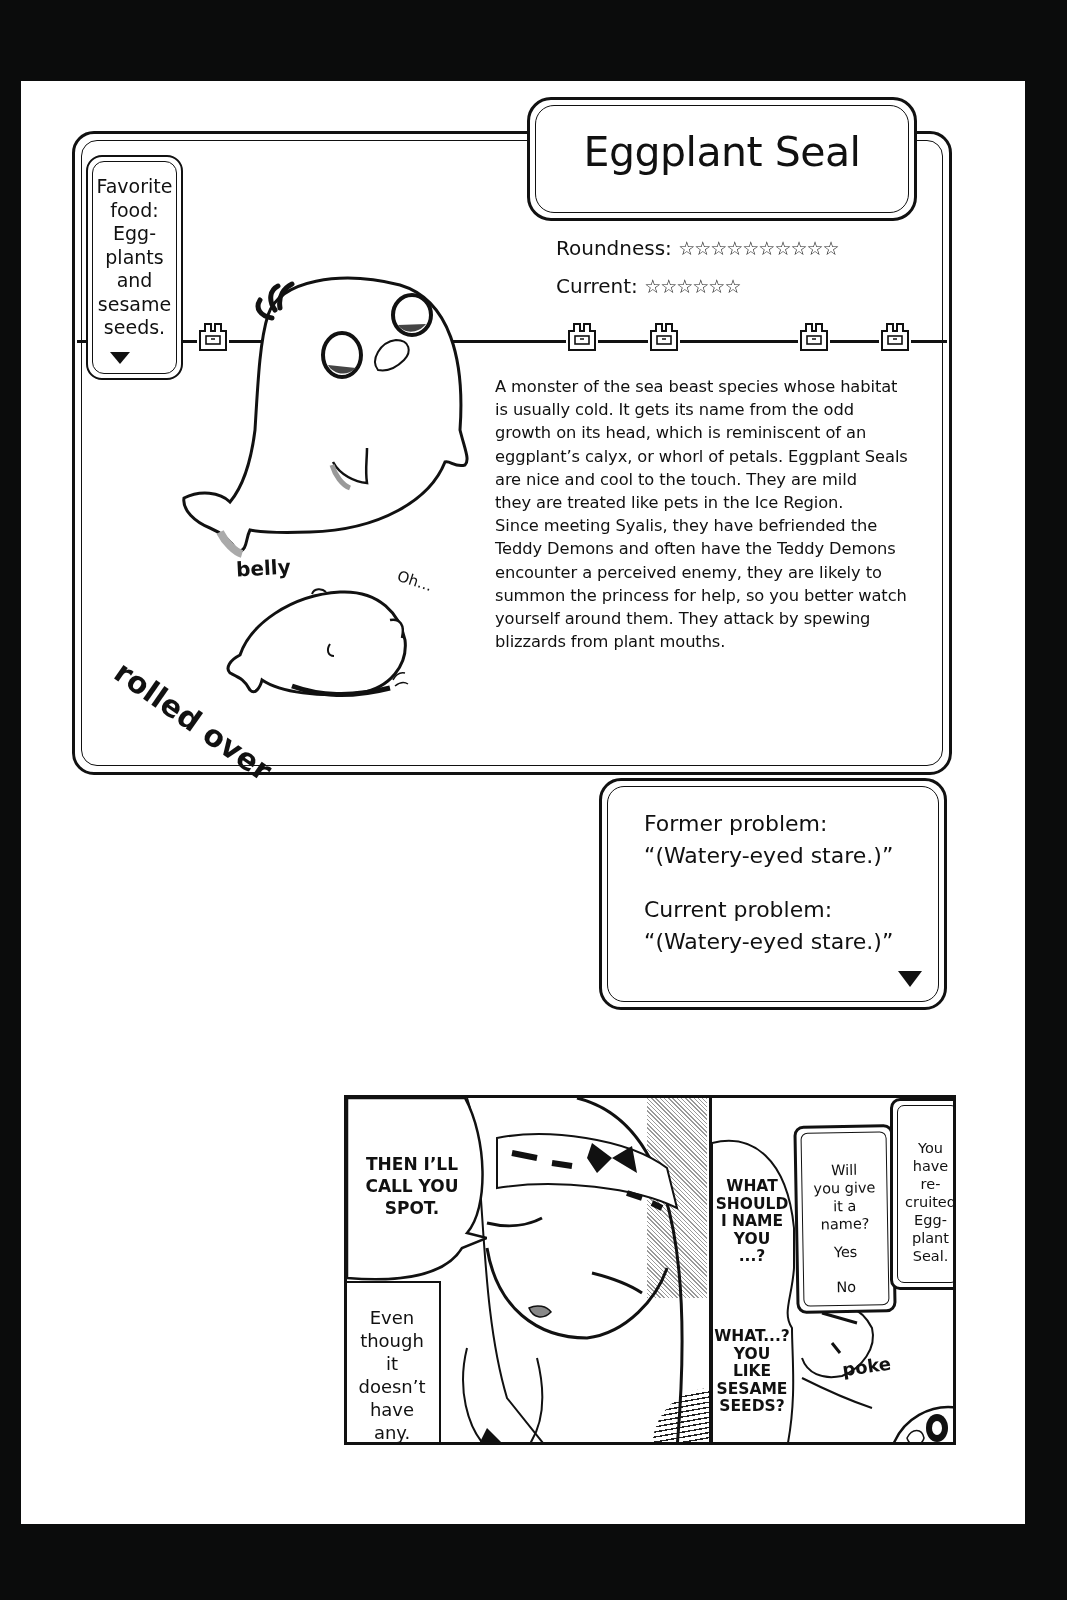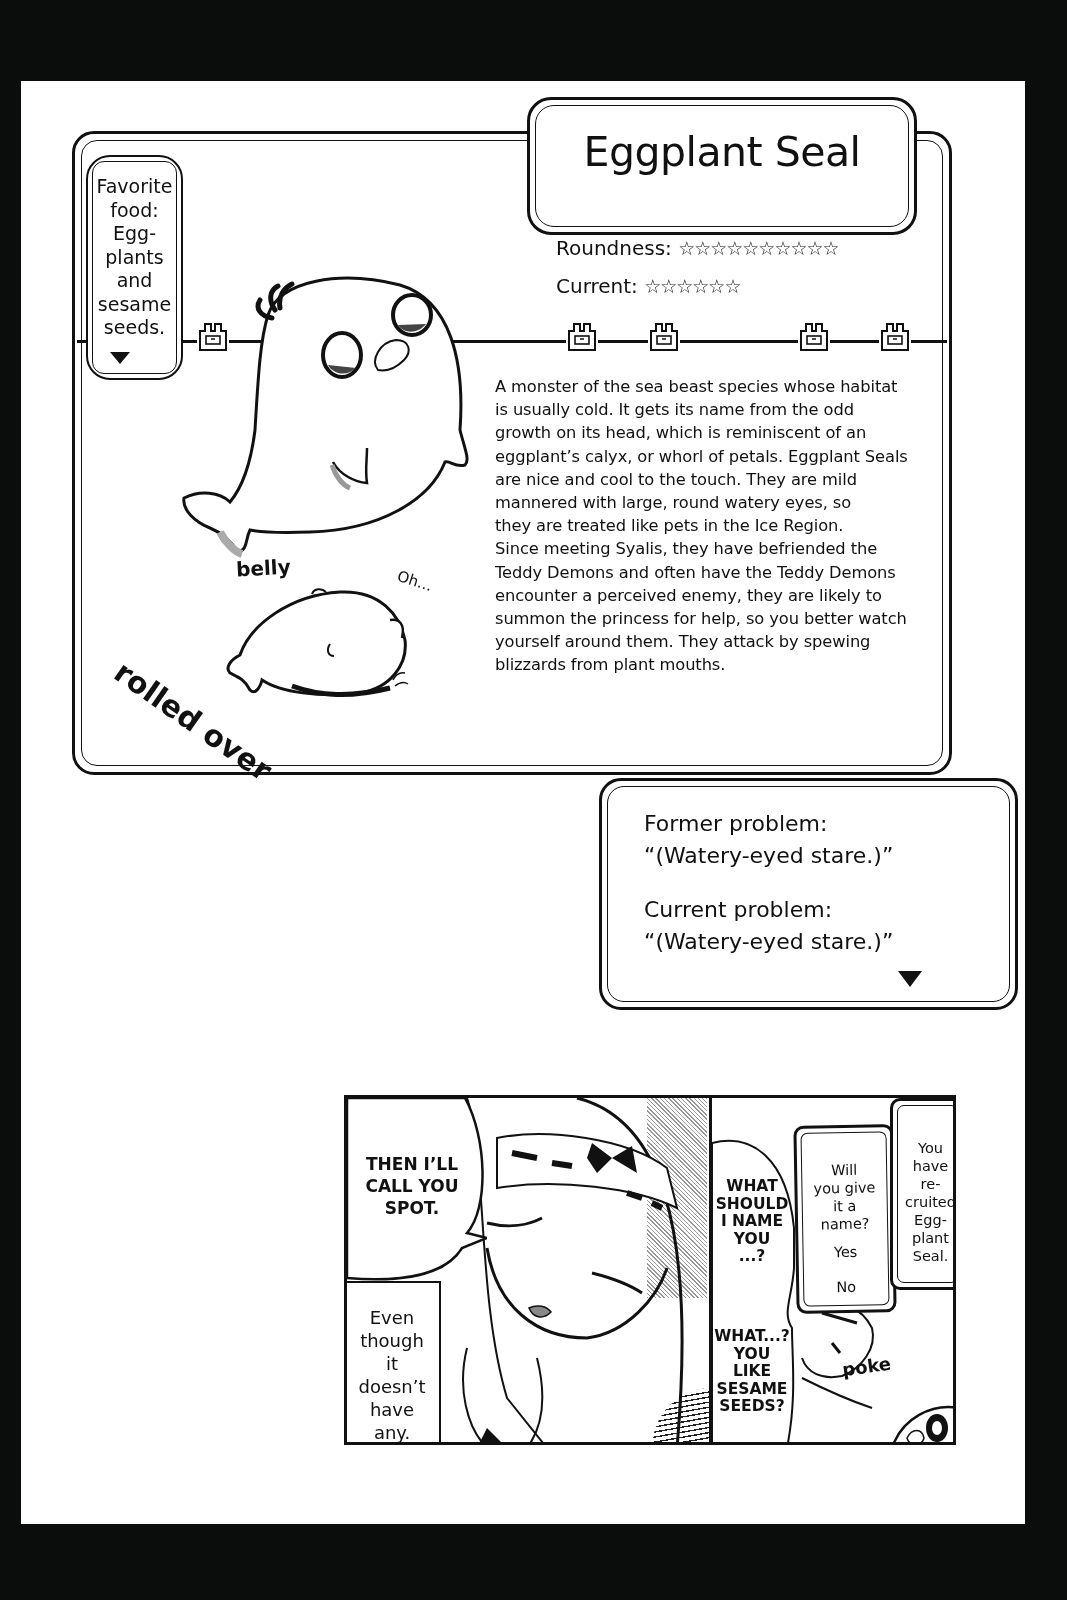--- a/index.html
+++ b/index.html
@@ -6,48 +6,48 @@
   body { width:1067px; height:1600px; background:#0b0c0c; position:relative; overflow:hidden;
          font-family:"DejaVu Sans", "Liberation Sans", sans-serif; color:#111; }
   .page { position:absolute; left:21px; top:81px; width:1004px; height:1443px; background:#fff; }
 
   
   .status-window { position:absolute; left:72px; top:131px; width:880px; height:644px;
     border:3px solid #111; border-radius:22px; box-sizing:border-box; }
   .status-window::after { content:""; position:absolute; left:6px; top:6px; right:6px; bottom:6px;
     border:1.5px solid #111; border-radius:16px; }
 
-  .name-plate { position:absolute; left:527px; top:97px; width:390px; height:138px; background:#fff;
+  .name-plate { position:absolute; left:527px; top:97px; width:390px; height:124px; background:#fff;
     border:3px solid #111; border-radius:24px; box-sizing:border-box; z-index:3; }
   .name-plate::after { content:""; position:absolute; left:5px; top:5px; right:5px; bottom:5px;
     border:1.5px solid #111; border-radius:19px; }
   .name-title { position:absolute; left:0; right:0; top:28px; text-align:center; font-size:41px;
     font-family:"DejaVu Sans", sans-serif; letter-spacing:-0.5px; }
 
   .stat-row { position:absolute; left:556px; font-size:20px; z-index:3; white-space:nowrap; }
   .stat-row .stars { letter-spacing:-1px; font-size:19px; }
 
   .food-box { position:absolute; left:86px; top:155px; width:97px; height:225px; background:#fff;
-    border:2.5px solid #111; border-radius:24px; box-sizing:border-box; z-index:3; }
+    border:2.5px solid #111; border-radius:16px; box-sizing:border-box; z-index:3; }
   .food-box::after { content:""; position:absolute; left:4px; top:4px; right:4px; bottom:4px;
     border:1.2px solid #111; border-radius:12px; }
   .food-text { position:absolute; left:0; right:0; top:18px; text-align:center; font-size:19px; line-height:23.5px; }
   .tri-down { position:absolute; width:0; height:0; border-left:10px solid transparent;
     border-right:10px solid transparent; border-top:12px solid #111; }
 
   .divider-line { position:absolute; left:77px; top:340px; width:870px; height:2.5px; background:#111; z-index:1; }
   .castle { position:absolute; top:320px; width:32px; height:32px; z-index:2; background:#fff; }
 
   .description { position:absolute; left:495px; top:375px; width:420px; font-size:16.3px; line-height:23.2px;
     letter-spacing:-0.1px; z-index:3; }
 
   .sfx { position:absolute; font-family:"DejaVu Sans", sans-serif; font-weight:bold; z-index:3; }
 
   
-  .problem-box { position:absolute; left:599px; top:778px; width:419px; height:232px;
+  .problem-box { position:absolute; left:599px; top:778px; width:348px; height:232px;
     border:3px solid #111; border-radius:22px; box-sizing:border-box; }
   .problem-box::after { content:""; position:absolute; left:5px; top:5px; right:5px; bottom:5px;
     border:1.5px solid #111; border-radius:17px; }
   .problem-text { position:absolute; left:42px; font-size:22px; line-height:30px; }
 
   
   .panel { position:absolute; border:3.5px solid #111; box-sizing:border-box; overflow:hidden; background:#fff; }
   .bubble { position:absolute; text-align:center; font-weight:bold; font-size:17px; line-height:22px; }
   .narr { position:absolute; text-align:center; font-size:17px; line-height:23px; }
   .win { position:absolute; border:3px solid #111; border-radius:10px; background:#fff; box-sizing:border-box; }
@@ -141,21 +141,20 @@
 <div class="sfx" style="left:236px; top:556px; font-size:20px; transform:rotate(-3deg)">belly</div>
 <div class="sfx" style="left:397px; top:572px; font-size:15px; font-weight:normal; transform:rotate(18deg)">Oh...</div>
 <div class="sfx" style="left:128px; top:654px; font-size:30px; transform:rotate(35deg); transform-origin:left top">rolled over</div>
 
 <div class="description">
   <div>A monster of the sea beast species whose habitat</div>
   <div>is usually cold. It gets its name from the odd</div>
   <div>growth on its head, which is reminiscent of an</div>
   <div>eggplant’s calyx, or whorl of petals. Eggplant Seals</div>
   <div>are nice and cool to the touch. They are mild</div>
-  <div>mannered with large, round watery eyes, so</div>
   <div>they are treated like pets in the Ice Region.</div>
   <div>Since meeting Syalis, they have befriended the</div>
   <div>Teddy Demons and often have the Teddy Demons</div>
   <div>encounter a perceived enemy, they are likely to</div>
   <div>summon the princess for help, so you better watch</div>
   <div>yourself around them. They attack by spewing</div>
   <div>blizzards from plant mouths.</div>
 </div>
 
 <div class="problem-box">

